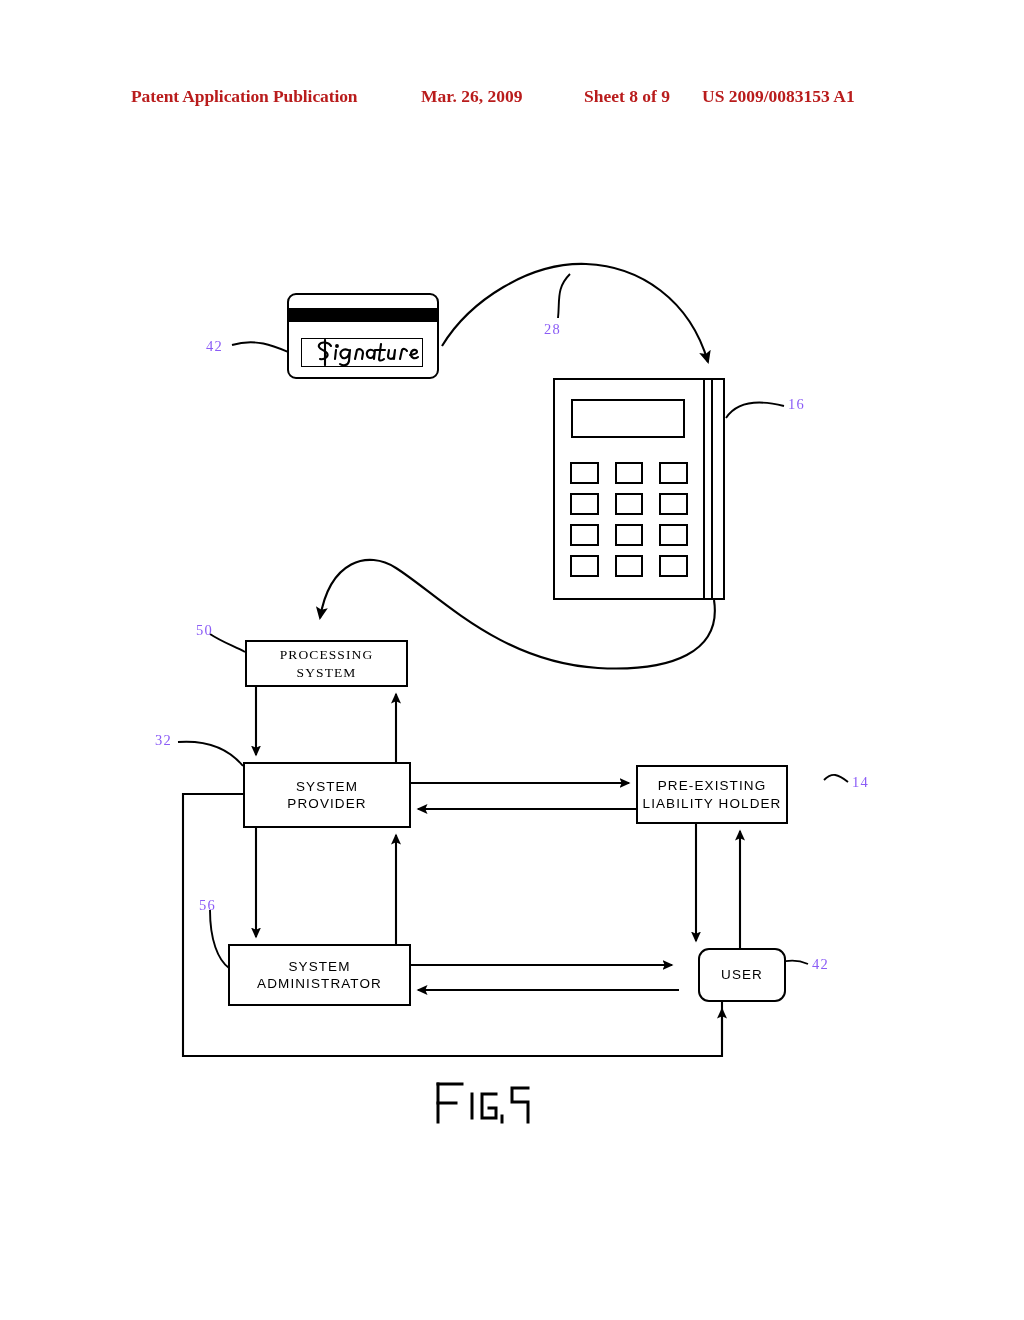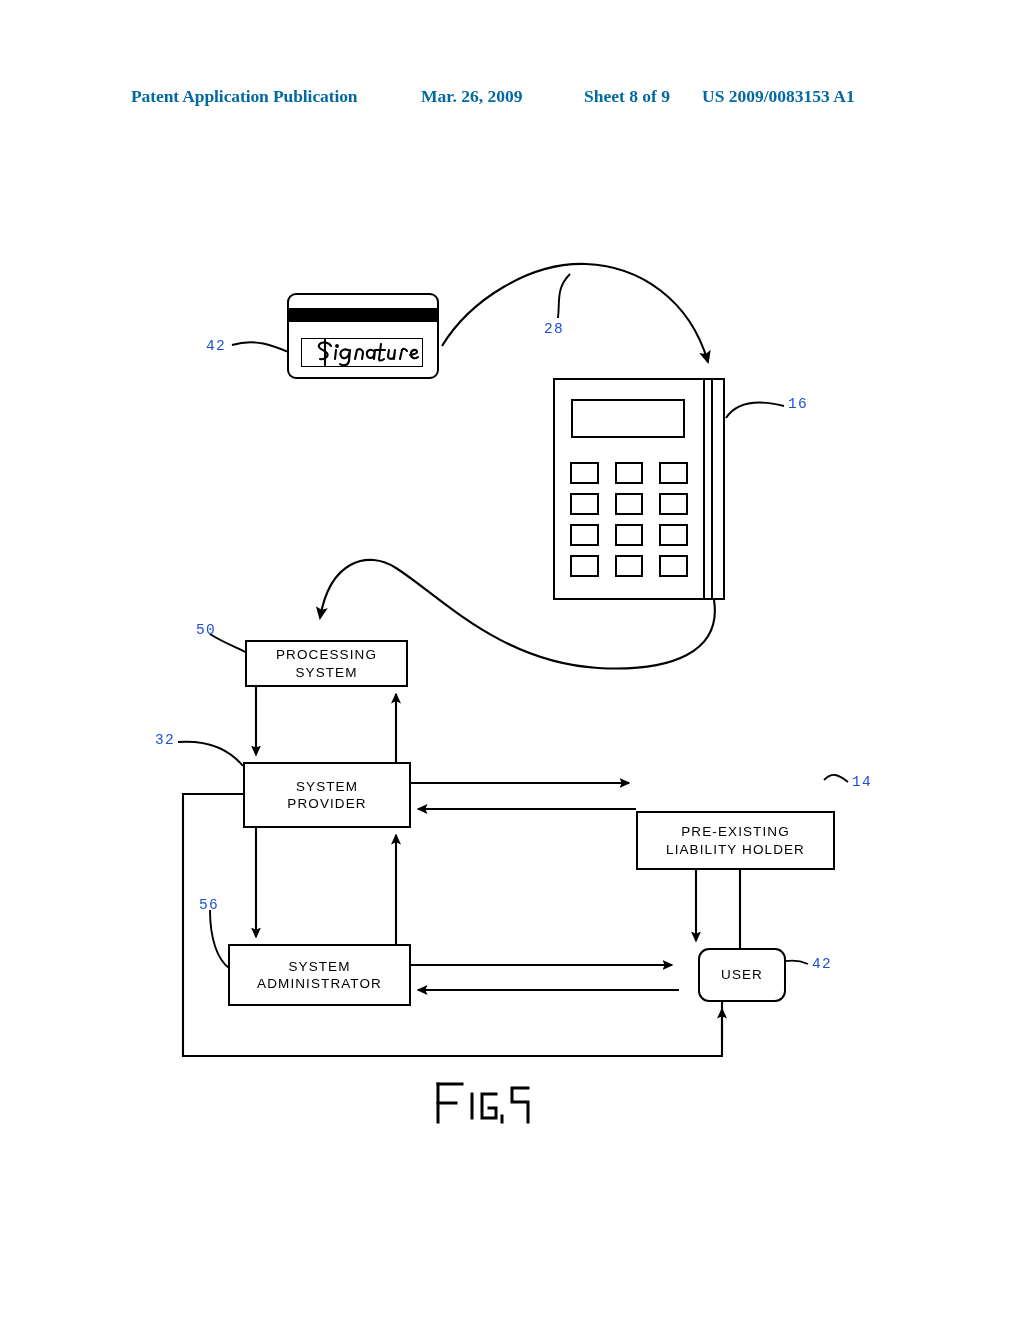--- a/index.html
+++ b/index.html
@@ -18,21 +18,21 @@
   
   #page-header {
     position: absolute;
     top: 86px;
     left: 0;
     width: 1024px;
     height: 28px;
     font-family: "Liberation Serif", serif;
     font-weight: bold;
     font-size: 17.5px;
-    color: #0369a1;
+    color: #b91c1c;
     white-space: nowrap;
   }
   #page-header .hdr-pub {
     position: absolute;
     left: 131px;
     top: 0;
     letter-spacing: -0.1px;
   }
   #page-header .hdr-date {
     position: absolute;
@@ -177,33 +177,33 @@
     display: flex;
     align-items: center;
     justify-content: center;
     text-align: center;
     font-family: "Liberation Sans", sans-serif;
     font-size: 13.5px;
     letter-spacing: 1.1px;
     line-height: 1.28;
     color: #000;
   }
-  #box-processing-entity { left: 245px; top: 640px; width: 163px; height: 47px; }
+  #box-processing-entity { left: 245px; top: 640px; width: 163px; height: 47px; font-family: Liberation Serif, serif; }
   #box-system-provider   { left: 243px; top: 762px; width: 168px; height: 66px; }
-  #box-liability-holder  { left: 636px; top: 765px; width: 199px; height: 59px; margin-top: 46px; }
+  #box-liability-holder  { left: 636px; top: 765px; width: 152px; height: 59px; }
   #box-system-admin      { left: 228px; top: 944px; width: 183px; height: 62px; }
   #box-user              { left: 698px; top: 948px; width: 88px; height: 54px; border-radius: 11px; }
 
   
   .ref-num {
     position: absolute;
-    font-family: Liberation Mono, monospace;
+    font-family: Liberation Serif, serif;
     font-size: 14.5px;
     letter-spacing: 1.2px;
-    color: #1d4ed8;
+    color: #8b5cf6;
     white-space: nowrap;
   }
   #ref-42-card       { left: 206px; top: 338px; }
   #ref-28            { left: 544px; top: 321px; }
   #ref-16            { left: 788px; top: 396px; }
   #ref-50            { left: 196px; top: 622px; text-align: center; }
   #ref-52            { left: 155px; top: 732px; }
   #ref-14            { left: 852px; top: 774px; }
   #ref-56            { left: 199px; top: 897px; }
   #ref-42-user       { left: 812px; top: 956px; }

